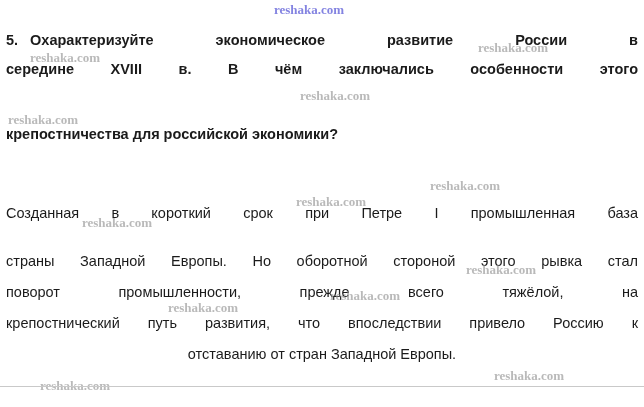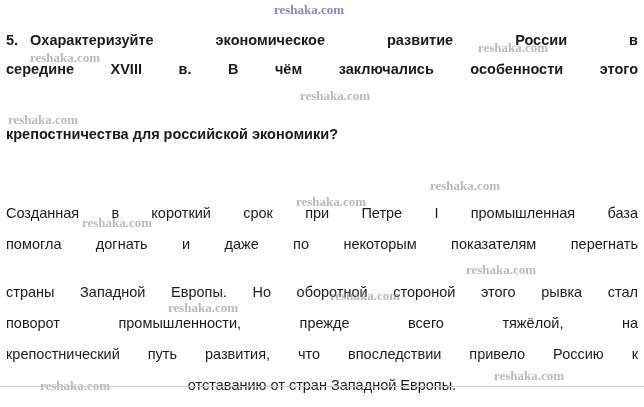--- a/index.html
+++ b/index.html
@@ -97,23 +97,20 @@
     <div class="q-line">
       <span style="display:block;margin-top:36px;">крепостничества для российской экономики?</span>
     </div>
   </div>
 
   <div class="answer-block">
     <div class="a-line">
       <span style="display:block; width:100%; text-align:justify; text-align-last:justify;">Созданная в короткий срок при Петре I промышленная база</span>
     </div>
     <div class="a-line">
-      <span style="display:block; width:100%; text-align:justify; text-align-last:justify;">помогла догнать и даже по некоторым показателям перегнать</span>
-    </div>
-    <div class="a-line">
       <span style="display:block; width:100%; text-align:justify; text-align-last:justify;margin-top:17px;">страны Западной Европы. Но оборотной стороной этого рывка стал</span>
     </div>
     <div class="a-line">
       <span style="display:block; width:100%; text-align:justify; text-align-last:justify;">поворот промышленности, прежде всего тяжёлой, на</span>
     </div>
     <div class="a-line">
       <span style="display:block; width:100%; text-align:justify; text-align-last:justify;">крепостнический путь развития, что впоследствии привело Россию к</span>
     </div>
     <div class="a-line">
       <span style="display:block;text-align:center;">отставанию от стран Западной Европы.</span>

